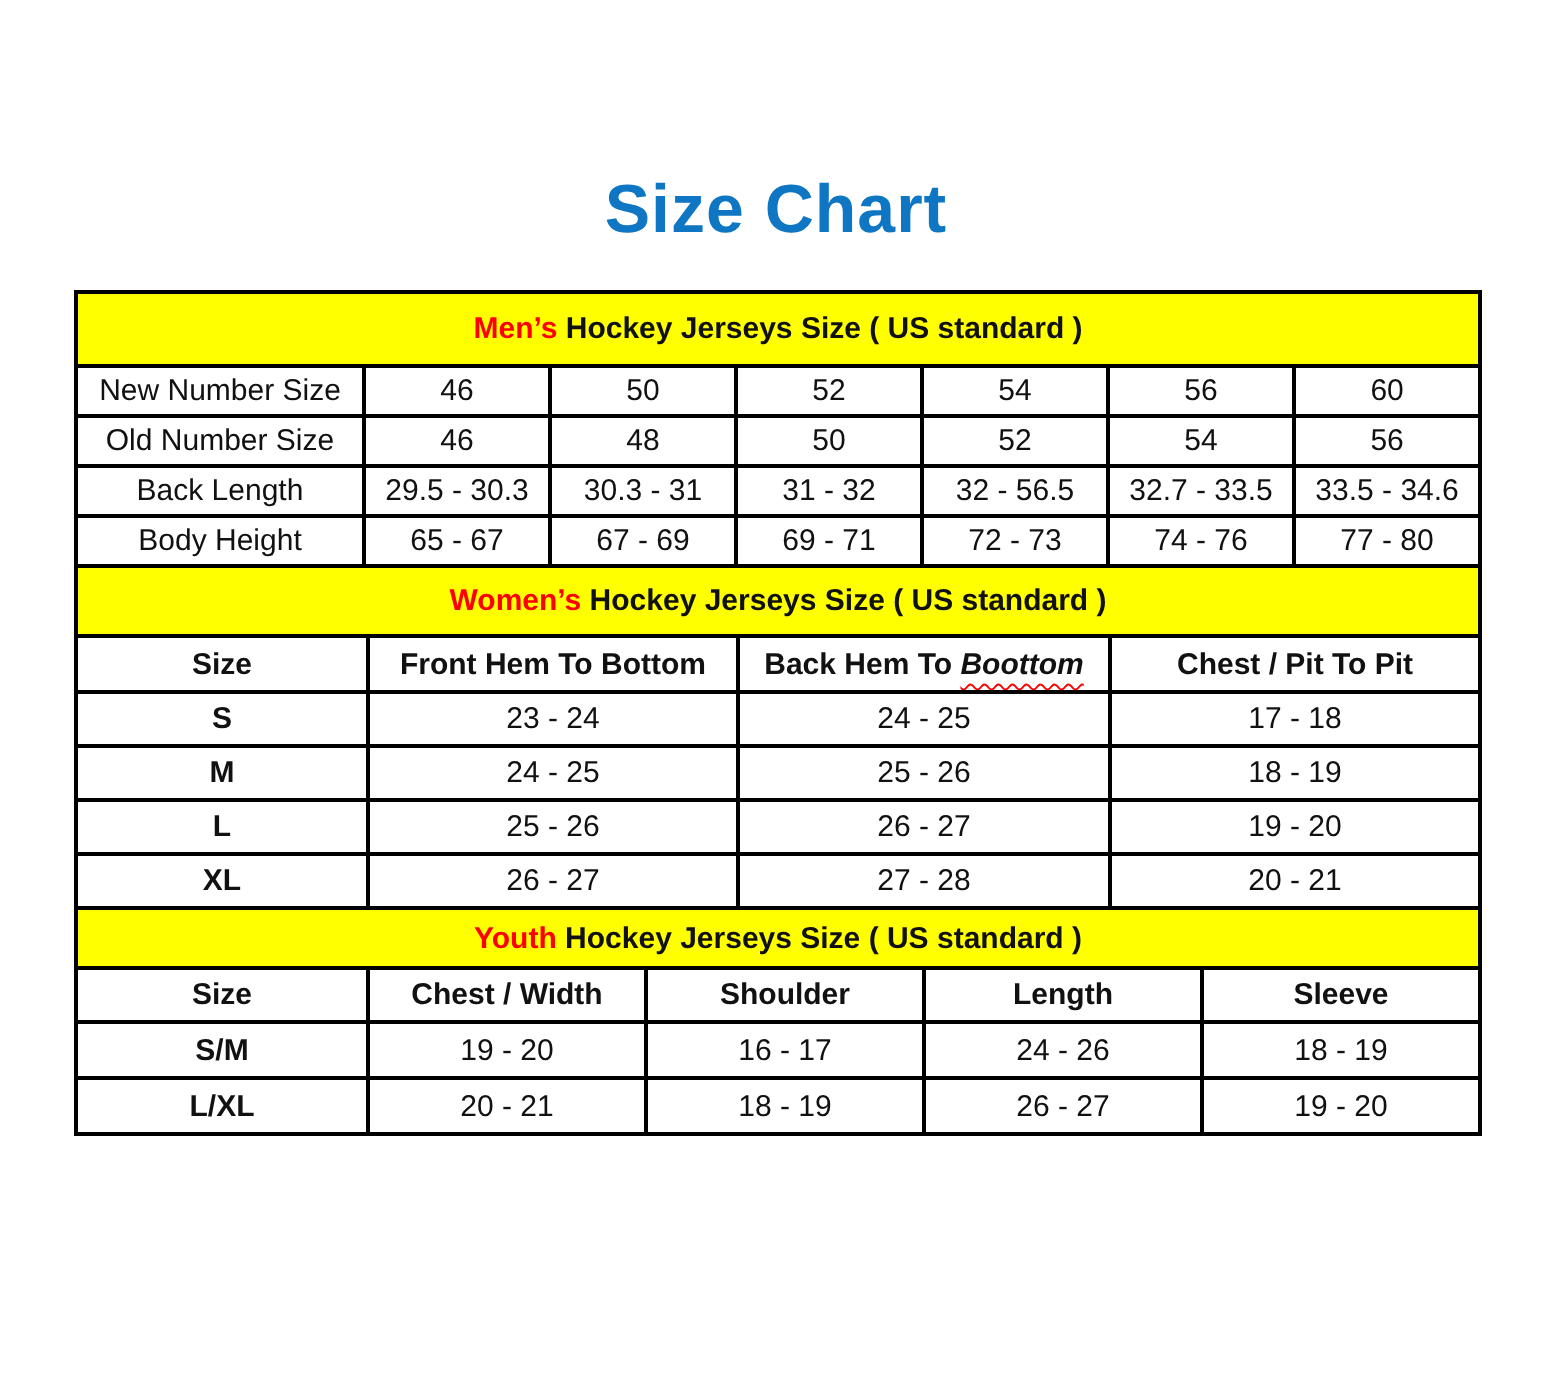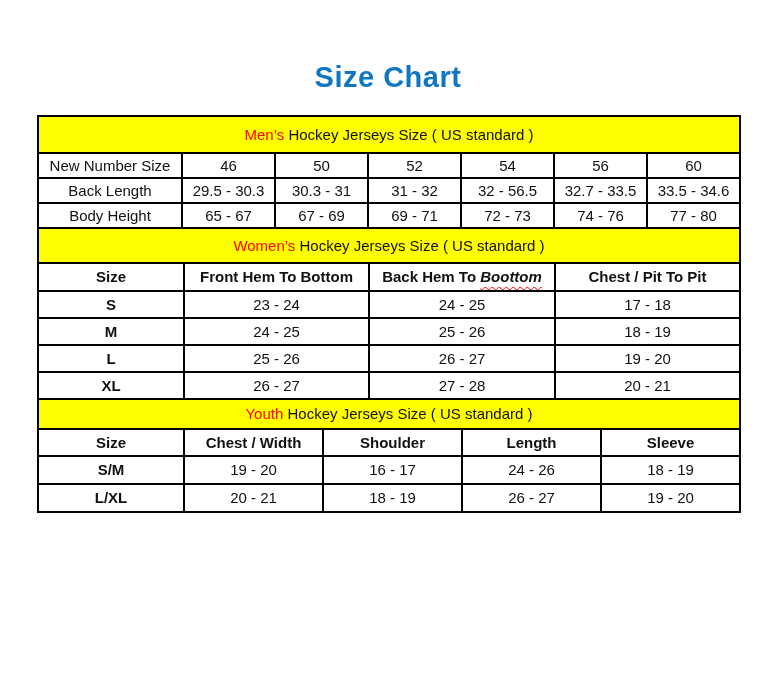--- a/index.html
+++ b/index.html
@@ -6,23 +6,23 @@
     margin: 0;
     padding: 0;
     width: 776px;
     height: 692px;
     background: #ffffff;
     overflow: hidden;
     font-family: "Liberation Sans", sans-serif;
     color: #111111;
   }
   .page-title {
-    margin: 62px 0 0 0;
+    margin: 87px 0 0 0;
     text-align: center;
-    font-size: 29px;
+    font-size: 34px;
     font-weight: bold;
     line-height: 1.1;
     color: var(--title-blue, #0E76C3);
     letter-spacing: 0.5px;
   }
   .tables-wrap {
     margin: 21px 0 0 37px;
     width: 702px;
   }
   .size-table {
@@ -39,21 +39,21 @@
     text-align: center;
     vertical-align: middle;
     padding: 0 2px;
     font-size: 15px;
     overflow: hidden;
     white-space: nowrap;
   }
   .banner-cell {
     background: var(--banner-yellow, #FFFF00);
     font-size: 17px;
-    font-weight: normal;
+    font-weight: bold;
   }
   .banner-accent { color: var(--accent-red, #FF0000); }
   .head-row th { font-weight: bold; }
   .size-table tbody td { font-weight: normal; }
   [data-section="womens"] tbody .row-label,
   [data-section="youth"]  tbody .row-label { font-weight: bold; }
 
   
   [data-section="mens"]   .banner-row th { height: 35px; }
   [data-section="mens"]   .head-row  th { height: 24px; }
@@ -98,20 +98,29 @@
     </thead>
     <tbody>
         <tr>
           <td class="row-label">New Number Size</td>
           <td class="value-cell">46</td>
           <td class="value-cell">50</td>
           <td class="value-cell">52</td>
           <td class="value-cell">54</td>
           <td class="value-cell">56</td>
           <td class="value-cell">60</td>
+        </tr>
+        <tr>
+          <td class="row-label">Old Number Size</td>
+          <td class="value-cell">46</td>
+          <td class="value-cell">48</td>
+          <td class="value-cell">50</td>
+          <td class="value-cell">52</td>
+          <td class="value-cell">54</td>
+          <td class="value-cell">56</td>
         </tr>
         <tr>
           <td class="row-label">Back Length</td>
           <td class="value-cell">29.5 - 30.3</td>
           <td class="value-cell">30.3 - 31</td>
           <td class="value-cell">31 - 32</td>
           <td class="value-cell">32 - 56.5</td>
           <td class="value-cell">32.7 - 33.5</td>
           <td class="value-cell">33.5 - 34.6</td>
         </tr>

